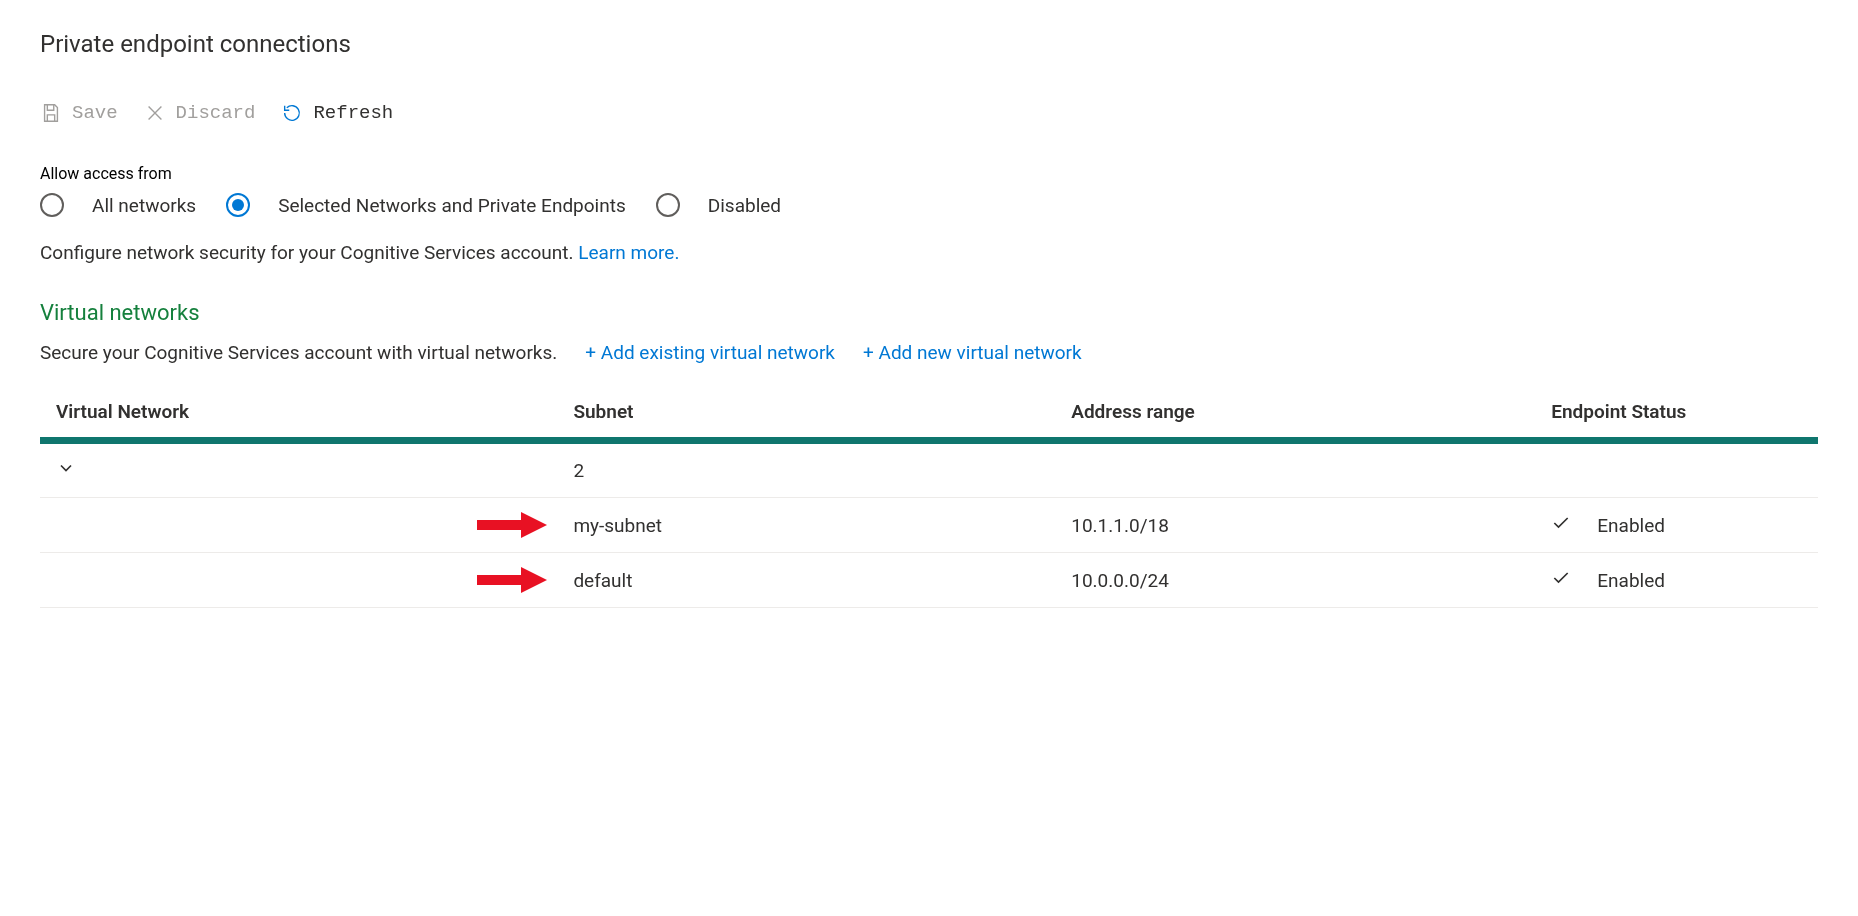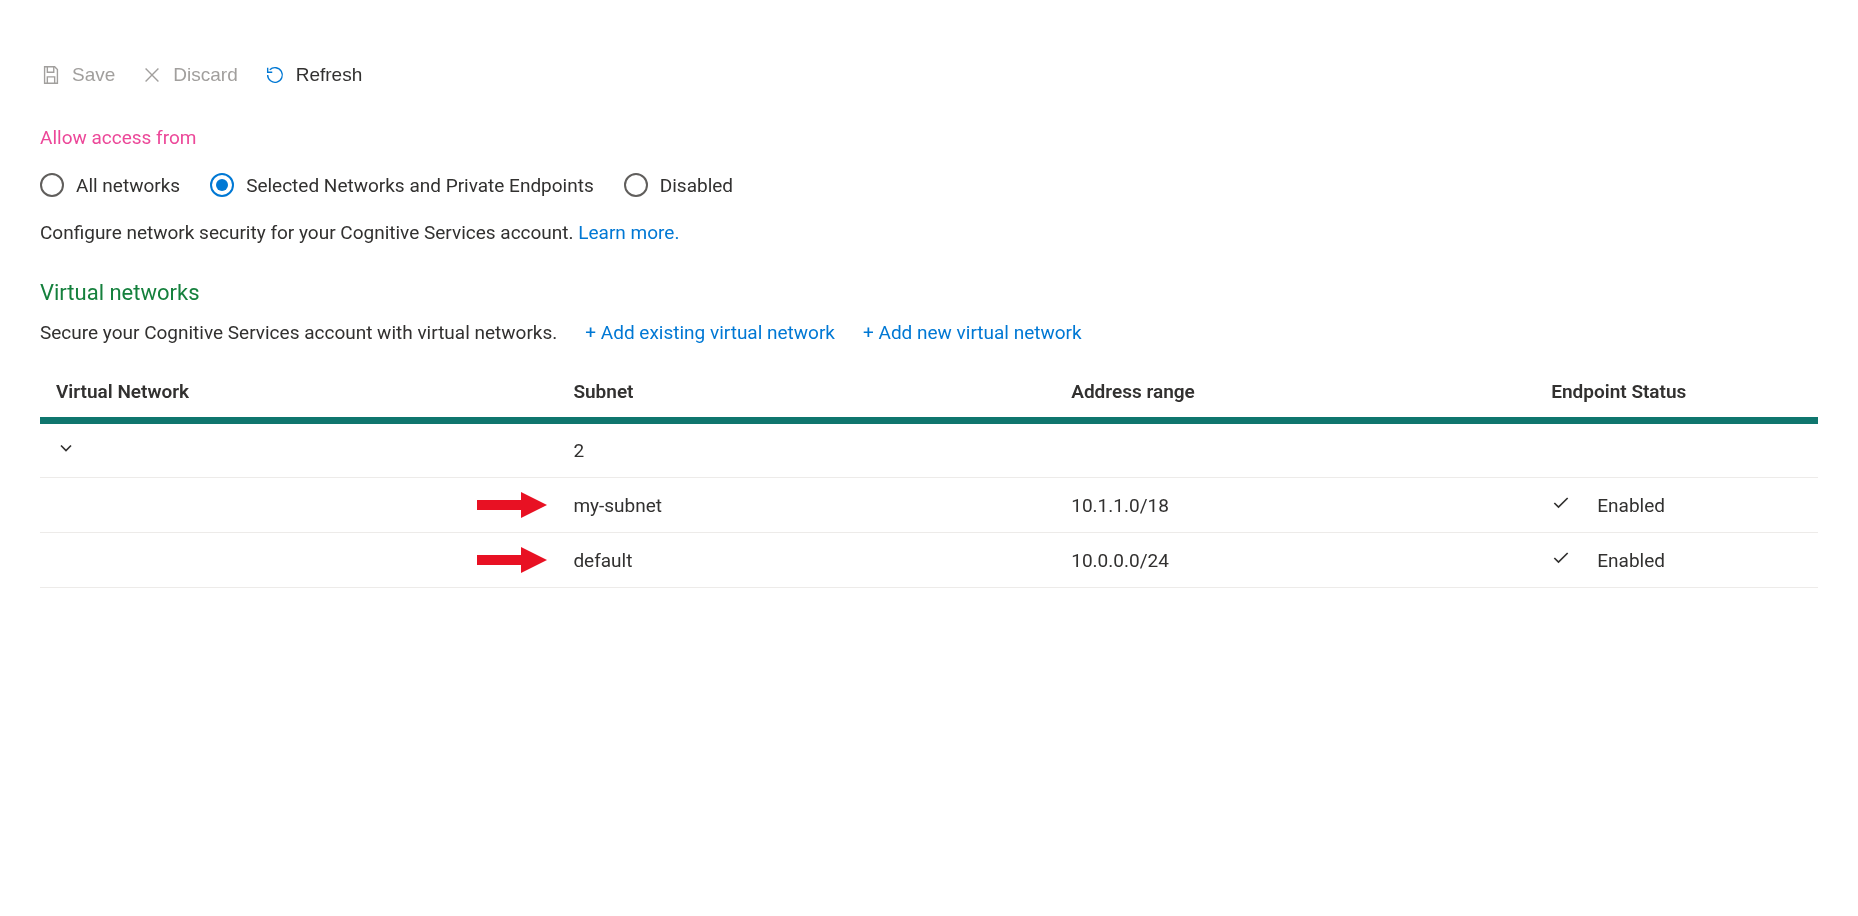--- a/index.html
+++ b/index.html
@@ -39,45 +39,45 @@
     }
     .toolbar-btn {
       display: inline-flex;
       align-items: center;
       gap: 10px;
       font-size: 19px;
       cursor: pointer;
       background: none;
       border: none;
       color: #323130;
-      font-family: Liberation Sans, sans-serif;
+      font-family: Liberation Mono, monospace;
       justify-content: flex-end;
     }
     .toolbar-btn.disabled { color: #a19f9d; }
     .toolbar-btn .icon { width: 22px; height: 22px; display:inline-flex; align-items:center; justify-content:center; }
     .toolbar-btn .icon svg { stroke: currentColor; fill: none; stroke-width: 1.5; }
     .toolbar-btn.refresh .icon svg { stroke: #0078d4; }
 
     
     .section-label {
-      font-size: 19px;
-      margin-bottom: 24px;
-      color: #ec4899;
+      font-size: 16px;
+      margin-bottom: 10px;
+      color: #000000;
     }
     .radio-row {
       display: flex;
       align-items: center;
       gap: 30px;
       margin-bottom: 24px;
       flex-wrap: wrap;
     }
     .radio-opt {
       display: inline-flex;
       align-items: center;
-      gap: 12px;
+      gap: 28px;
       font-size: 19px;
       cursor: pointer;
     }
     .radio-circle {
       width: 24px; height: 24px;
       border: 2px solid #605e5c;
       border-radius: 50%;
       display: inline-flex;
       align-items: center; justify-content: center;
       flex-shrink: 0;
@@ -151,20 +151,21 @@
     }
     .arrow-annot svg { position:absolute; left:0; top:0; }
 
     .subnet-wrap{ display:flex; align-items:center; }
     .subnet-indent{ display:inline-block; }
   </style>
 </head>
 <body>
 
 <div class="tabs">
+  <div class="tab">Private endpoint connections</div>
 </div>
 
 <div class="toolbar">
   <button class="toolbar-btn disabled">
     <span class="icon">
       <svg viewBox="0 0 24 24" width="22" height="22">
           <path d="M5 3h11l3 3v15H5z"></path>
           <path d="M8 3v6h7V3"></path>
           <path d="M8 21v-7h8v7"></path>
         </svg>

